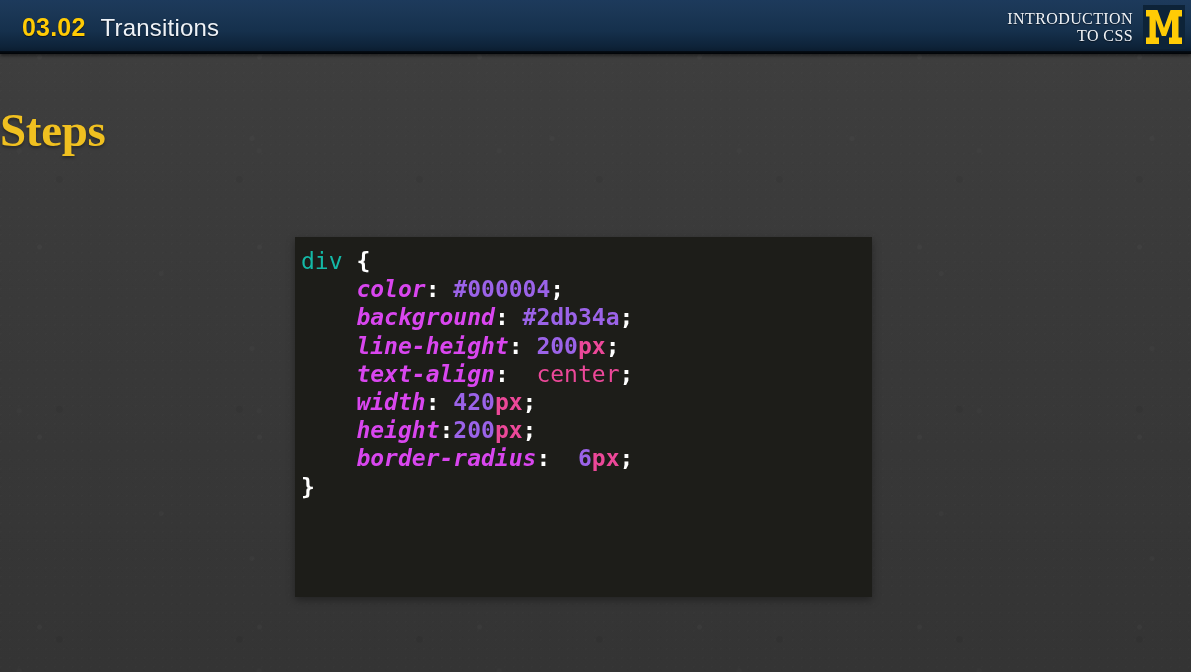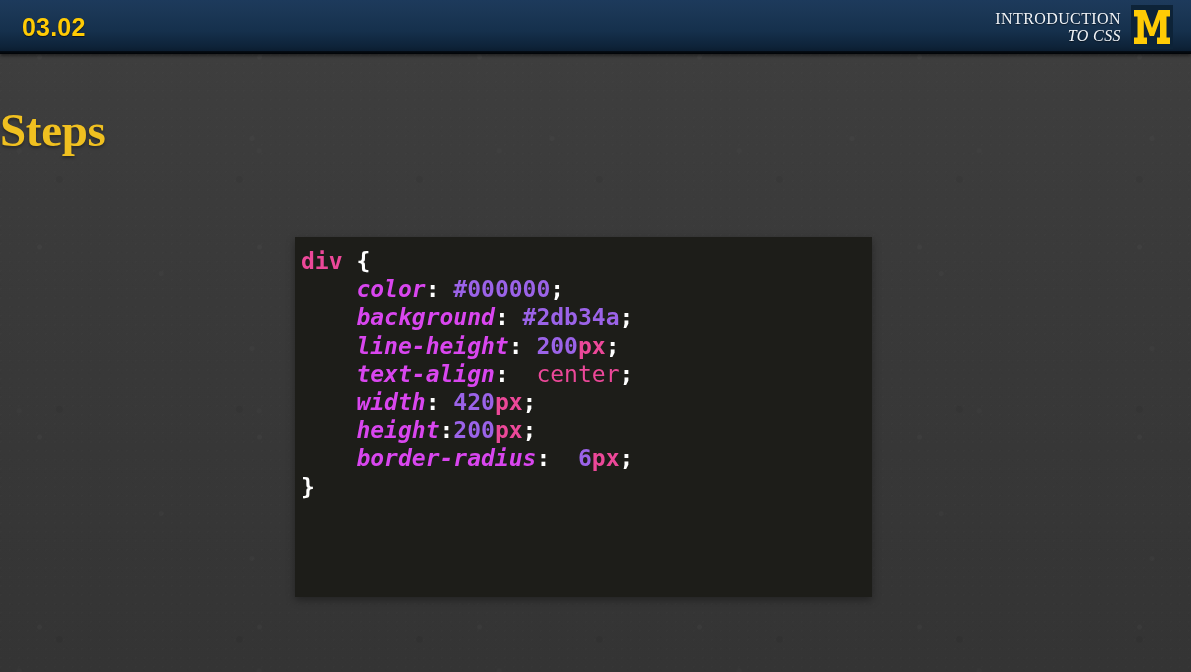--- a/index.html
+++ b/index.html
@@ -37,21 +37,21 @@
   .header {
     position: absolute;
     left: 0; top: 0;
     width: 1191px;
     height: 54px;
     background: linear-gradient(180deg, #1d3a5c 0%, #1b3756 22%, #15304c 58%, #0e2339 86%, #09192a 100%);
     box-shadow: 0 2px 3px rgba(0,0,0,0.45);
     display: flex;
     align-items: center;
     box-sizing: border-box;
-    padding: 0 12px 0 22px;
+    padding: 0 0 0 22px;
   }
   .header::after {
     content: "";
     position: absolute;
     left: 0; right: 0; bottom: 0;
     height: 3px;
     background: linear-gradient(180deg, rgba(0,0,0,0.55), rgba(0,0,0,0.85));
   }
   .hdr-left {
     display: flex;
@@ -82,21 +82,21 @@
   .course-name {
     font-family: "Liberation Serif", serif;
     color: #f2f5f9;
     font-size: 16px;
     line-height: 1.08;
     text-align: right;
     letter-spacing: 0.4px;
     text-shadow: 0 1px 1px rgba(0,0,0,0.5);
     margin-left: 24px;
   }
-  .course-name .l2 { display: block; font-style: italic; }
+  .course-name .l2 { display: block; }
   .m-logo {
     width: 42px;
     height: 44px;
     display: block;
   }
 
   
   .slide-title {
     position: absolute;
     left: 0;
@@ -125,55 +125,56 @@
     overflow: hidden;
   }
   .code-block pre {
     margin: 0;
     font-family: "DejaVu Sans Mono", "Liberation Mono", monospace;
     font-size: 23px;
     line-height: 28.2px;
     white-space: pre;
     color: #ffffff;
   }
-  .tok-sel   { color: #ec4899; font-weight: bold; }
+  .tok-sel   { color: #14b8a6; font-weight: normal; }
   .tok-brace { color: #ffffff; font-weight: bold; }
   .tok-prop  { color: #d946ef; font-style: italic; font-weight: bold; }
   .tok-punct { color: #ffffff; font-weight: bold; }
   .tok-val   { color: #9b63e8; font-weight: bold; }
   .tok-unit  { color: #ec4899; font-weight: bold; }
   .tok-kw    { color: #ec4899; font-weight: normal; }
 </style>
 </head>
 <body>
 
 <div class="slide">
 
   <div class="header">
     <div class="hdr-left">
       <span class="hdr-number">03.02</span>
+      <span class="hdr-title">Transitions</span>
     </div>
 
     <div class="hdr-right">
       <div class="course-name">
         <span>INTRODUCTION</span>
         <span class="l2">TO CSS</span>
       </div>
       <svg class="m-logo" viewBox="0 0 42 44">
         <rect x="0" y="0" width="42" height="44" fill="#0d2338"></rect>
         <path d="M3 5 H14.5 L21 23 L27.5 5 H39 V11.5 H35.5 V32.5 H39 V39 H26 V32.5 H29 V14.5 L23 31 H18.8 L12.8 14.5 V32.5 H16 V39 H3 V32.5 H6.5 V11.5 H3 Z" fill="#ffcb05"></path>
       </svg>
     </div>
   </div>
 
   <div class="slide-title">Steps</div>
 
   <div class="code-block">
     <pre id="code-pre"><span id="line-selector-open"><span class="tok-sel">div</span><span class="tok-punct"> </span><span class="tok-brace">{</span></span>
-<span id="line-color"><span class="tok-punct">    </span><span class="tok-prop">color</span><span class="tok-punct">: </span><span class="tok-val">#000000</span><span class="tok-punct">;</span></span>
+<span id="line-color"><span class="tok-punct">    </span><span class="tok-prop">color</span><span class="tok-punct">: </span><span class="tok-val">#000004</span><span class="tok-punct">;</span></span>
 <span id="line-background"><span class="tok-punct">    </span><span class="tok-prop">background</span><span class="tok-punct">: </span><span class="tok-val">#2db34a</span><span class="tok-punct">;</span></span>
 <span id="line-line-height"><span class="tok-punct">    </span><span class="tok-prop">line-height</span><span class="tok-punct">: </span><span class="tok-val">200</span><span class="tok-unit">px</span><span class="tok-punct">;</span></span>
 <span id="line-text-align"><span class="tok-punct">    </span><span class="tok-prop">text-align</span><span class="tok-punct">:  </span><span class="tok-kw">center</span><span class="tok-punct">;</span></span>
 <span id="line-width"><span class="tok-punct">    </span><span class="tok-prop">width</span><span class="tok-punct">: </span><span class="tok-val">420</span><span class="tok-unit">px</span><span class="tok-punct">;</span></span>
 <span id="line-height-prop"><span class="tok-punct">    </span><span class="tok-prop">height</span><span class="tok-punct">:</span><span class="tok-val">200</span><span class="tok-unit">px</span><span class="tok-punct">;</span></span>
 <span id="line-border-radius"><span class="tok-punct">    </span><span class="tok-prop">border-radius</span><span class="tok-punct">:  </span><span class="tok-val">6</span><span class="tok-unit">px</span><span class="tok-punct">;</span></span>
 <span id="line-close"><span class="tok-brace">}</span></span></pre>
   </div>
 
 </div>

